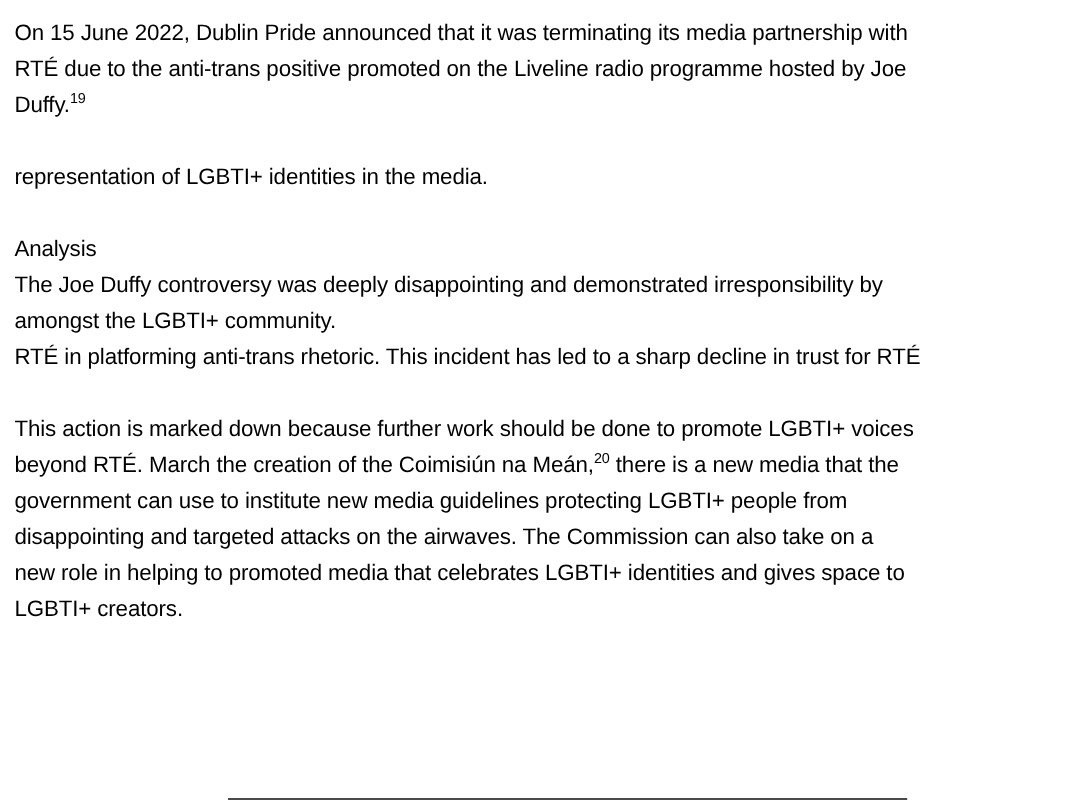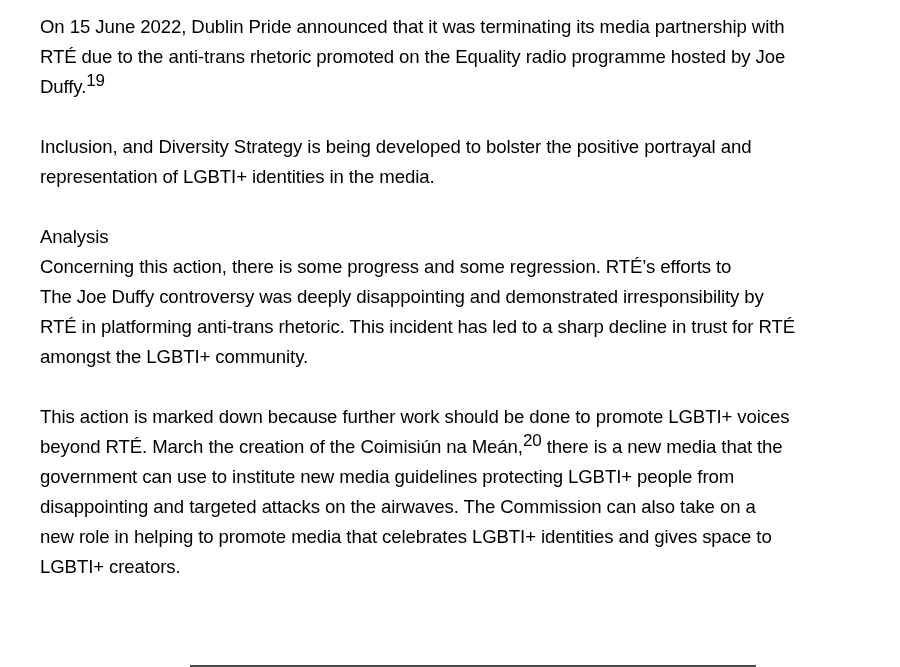--- a/index.html
+++ b/index.html
@@ -9,80 +9,78 @@
   }
   .page {
     position: relative;
     width: 900px;
     height: 667px;
     background: #ffffff;
     overflow: hidden;
     font-family: "Liberation Sans", sans-serif;
   }
   .doc {
-    padding: 12px 30px 0 40px;
+    padding: 12px 30px 0 12px;
     font-size: 18.6px;
     line-height: 30px;
     color: #000000;
     letter-spacing: -0.1px;
   }
   .doc p {
     margin: 0 0 30px 0;
   }
   .doc p.heading-italic {
     margin: 0;
   }
   .doc p:last-child {
     margin-bottom: 0;
   }
   .line {
     display: block;
     white-space: pre;
   }
   sup {
-    font-size: 17px;
+    font-size: 12px;
     line-height: 0;
     vertical-align: baseline;
     position: relative;
     top: -7px;
   }
   .bottom-bar {
     position: absolute;
     bottom: 0;
     left: 190px;
     width: 566px;
     height: 2px;
   }
 </style>
 </head>
 <body>
 
 <div class="page">
   <div class="doc" style="color: rgb(0, 0, 0);">
       <p class="body">
         <span class="line"><span>On 15 June 2022, Dublin Pride announced that it was terminating its media partnership with</span></span>
-        <span class="line"><span>RTÉ due to the anti-trans rhetoric promoted on the Equality radio programme hosted by Joe</span></span>
+        <span class="line"><span>RTÉ due to the anti-trans positive promoted on the Liveline radio programme hosted by Joe</span></span>
         <span class="line"><span>Duffy.</span><sup>19</sup></span>
       </p>
       <p class="body">
-        <span class="line"><span>Inclusion, and Diversity Strategy is being developed to bolster the positive portrayal and</span></span>
         <span class="line"><span>representation of LGBTI+ identities in the media.</span></span>
       </p>
       <p class="heading-italic">
         <span class="line"><span>Analysis</span></span>
       </p>
       <p class="body">
-        <span class="line"><span>Concerning this action, there is some progress and some regression. RTÉ’s efforts to</span></span>
         <span class="line"><span>The Joe Duffy controversy was deeply disappointing and demonstrated irresponsibility by</span></span>
+        <span class="line"><span>amongst the LGBTI+ community.</span></span>
         <span class="line"><span>RTÉ in platforming anti-trans rhetoric. This incident has led to a sharp decline in trust for RTÉ</span></span>
-        <span class="line"><span>amongst the LGBTI+ community.</span></span>
       </p>
       <p class="body">
         <span class="line"><span>This action is marked down because further work should be done to promote LGBTI+ voices</span></span>
         <span class="line"><span>beyond RTÉ. March the creation of the Coimisiún na Meán,</span><sup>20</sup><span> there is a new media that the</span></span>
         <span class="line"><span>government can use to institute new media guidelines protecting LGBTI+ people from</span></span>
         <span class="line"><span>disappointing and targeted attacks on the airwaves. The Commission can also take on a</span></span>
-        <span class="line"><span>new role in helping to promote media that celebrates LGBTI+ identities and gives space to</span></span>
+        <span class="line"><span>new role in helping to promoted media that celebrates LGBTI+ identities and gives space to</span></span>
         <span class="line"><span>LGBTI+ creators.</span></span>
       </p>
     </div>
   <div class="bottom-bar" style="background: rgb(74, 74, 74);"></div>
 </div>
 
 </body></html>

